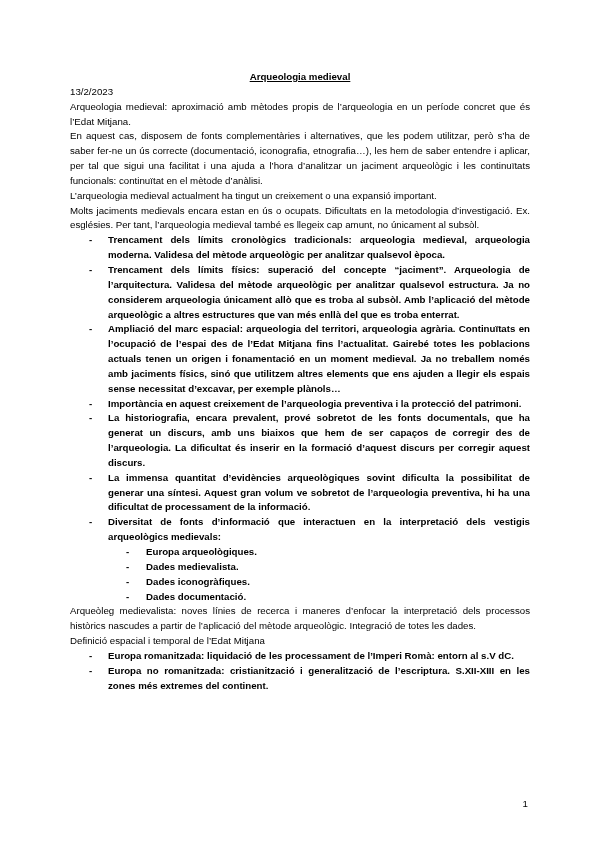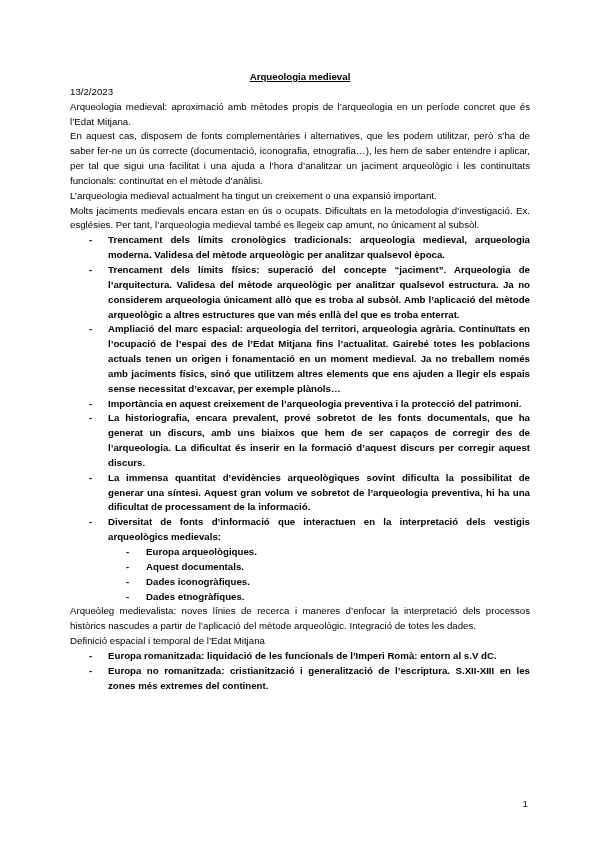--- a/index.html
+++ b/index.html
@@ -65,26 +65,26 @@
         <div class="list-item"><span>Trencament dels límits cronològics tradicionals: arqueologia medieval, arqueologia moderna. Validesa del mètode arqueològic per analitzar qualsevol època.</span></div>
         <div class="list-item"><span>Trencament dels límits físics: superació del concepte “jaciment”. Arqueologia de l’arquitectura. Validesa del mètode arqueològic per analitzar qualsevol estructura. Ja no considerem arqueologia únicament allò que es troba al subsòl. Amb l’aplicació del mètode arqueològic a altres estructures que van més enllà del que es troba enterrat.</span></div>
         <div class="list-item"><span>Ampliació del marc espacial: arqueologia del territori, arqueologia agrària. Continuïtats en l’ocupació de l’espai des de l’Edat Mitjana fins l’actualitat. Gairebé totes les poblacions actuals tenen un origen i fonamentació en un moment medieval. Ja no treballem només amb jaciments físics, sinó que utilitzem altres elements que ens ajuden a llegir els espais sense necessitat d’excavar, per exemple plànols…</span></div>
         <div class="list-item"><span>Importància en aquest creixement de l’arqueologia preventiva i la protecció del patrimoni.</span></div>
       </div>
       <div class="list">
         <div class="list-item"><span>La historiografia, encara prevalent, prové sobretot de les fonts documentals, que ha generat un discurs, amb uns biaixos que hem de ser capaços de corregir des de l’arqueologia. La dificultat és inserir en la formació d’aquest discurs per corregir aquest discurs.</span></div>
         <div class="list-item"><span>La immensa quantitat d’evidències arqueològiques sovint dificulta la possibilitat de generar una síntesi. Aquest gran volum ve sobretot de l’arqueologia preventiva, hi ha una dificultat de processament de la informació.</span></div>
         <div class="list-item"><span>Diversitat de fonts d’informació que interactuen en la interpretació dels vestigis arqueològics medievals:</span><div class="sublist">
             <div class="list-item">Europa arqueològiques.</div>
-            <div class="list-item">Aquest documentals.</div>
+            <div class="list-item">Dades medievalista.</div>
             <div class="list-item">Dades iconogràfiques.</div>
-            <div class="list-item">Dades etnogràfiques.</div>
+            <div class="list-item">Dades documentació.</div>
           </div></div>
       </div>
       <div class="para">Arqueòleg medievalista: noves línies de recerca i maneres d’enfocar la interpretació dels processos històrics nascudes a partir de l’aplicació del mètode arqueològic. Integració de totes les dades.</div>
       <div class="para">Definició espacial i temporal de l’Edat Mitjana</div>
       <div class="list">
-        <div class="list-item"><span>Europa romanitzada: liquidació de les funcionals de l’Imperi Romà: entorn al s.V dC.</span></div>
+        <div class="list-item"><span>Europa romanitzada: liquidació de les processament de l’Imperi Romà: entorn al s.V dC.</span></div>
         <div class="list-item"><span>Europa no romanitzada: cristianització i generalització de l’escriptura. S.XII-XIII en les zones més extremes del continent.</span></div>
       </div>
     </div>
   <div class="page-number">1</div>
 </div>
 
 </body></html>

